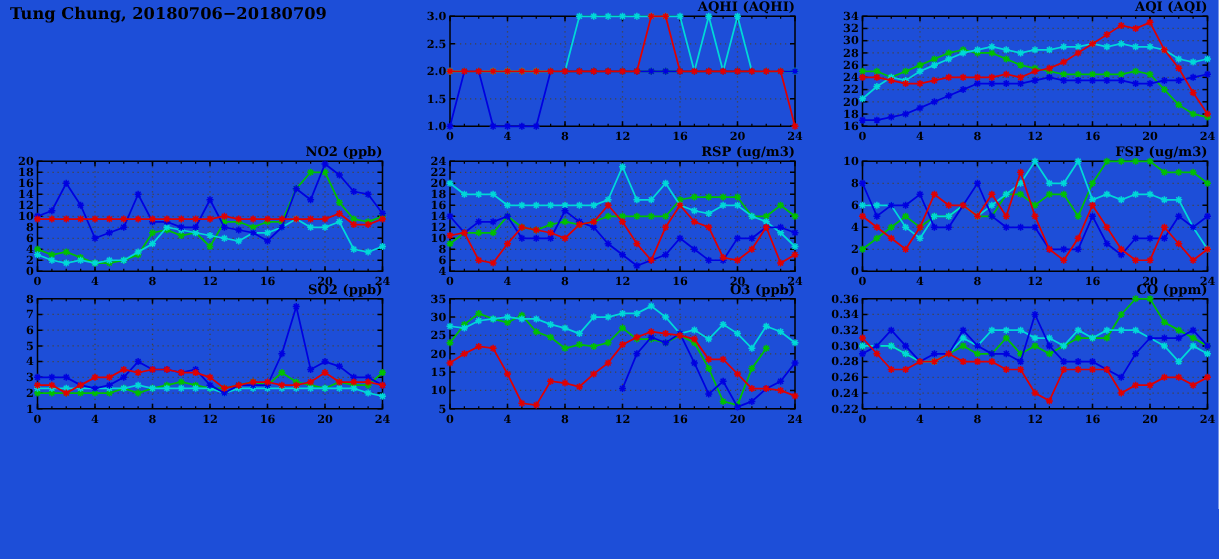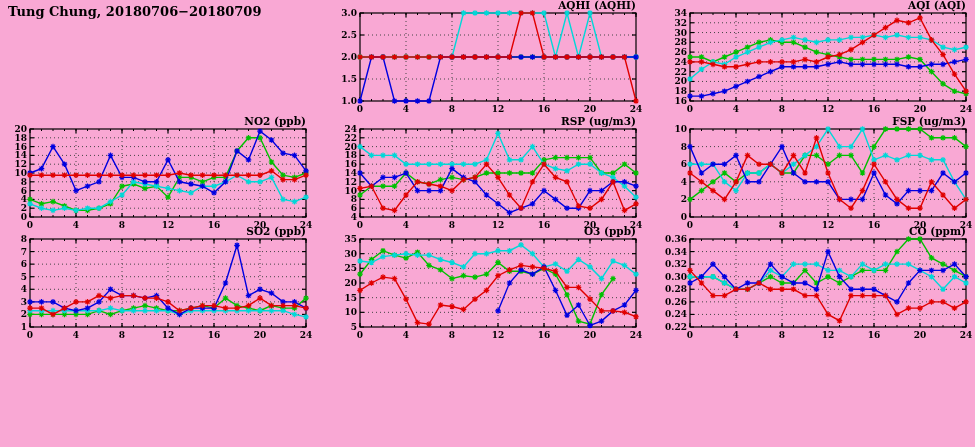--- a/index.html
+++ b/index.html
@@ -1,16 +1,16 @@
 <!DOCTYPE html>
 <html><head>
 <meta charset="utf-8">
 <style>
   html,body{margin:0;padding:0;background:#ffffff;}
-  #screen{position:relative;width:975px;height:447px;background:#f9a8d4;overflow:hidden;
+  #screen{position:relative;width:975px;height:447px;background:#1d4ed8;overflow:hidden;
           font-family:"DejaVu Serif",serif;}
   #page-title{position:absolute;left:8px;top:4px;font-size:13px;font-weight:bold;color:#000;}
   .chart-box{position:absolute;width:312px;height:118px;}
   #c-aqhi{left:330px;top:0;}
   #c-aqi{left:660px;top:0;}
   #c-no2{left:0;top:116px;}
   #c-rsp{left:330px;top:116px;}
   #c-fsp{left:660px;top:116px;}
   #c-so2{left:0;top:226px;}
   #c-o3{left:330px;top:226px;}

